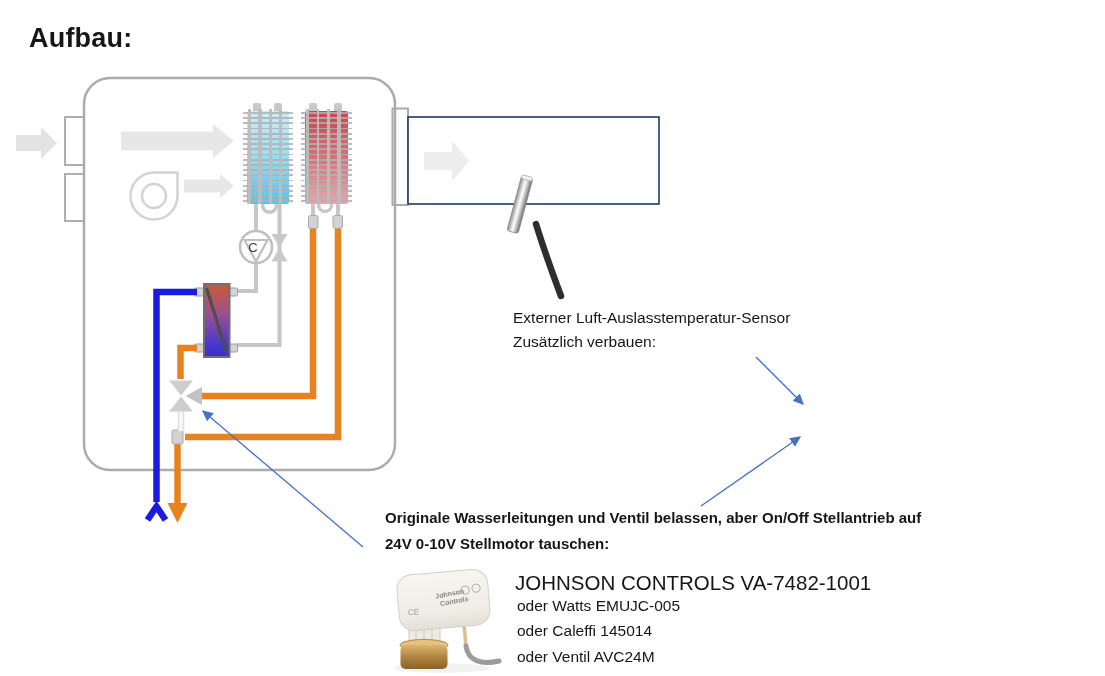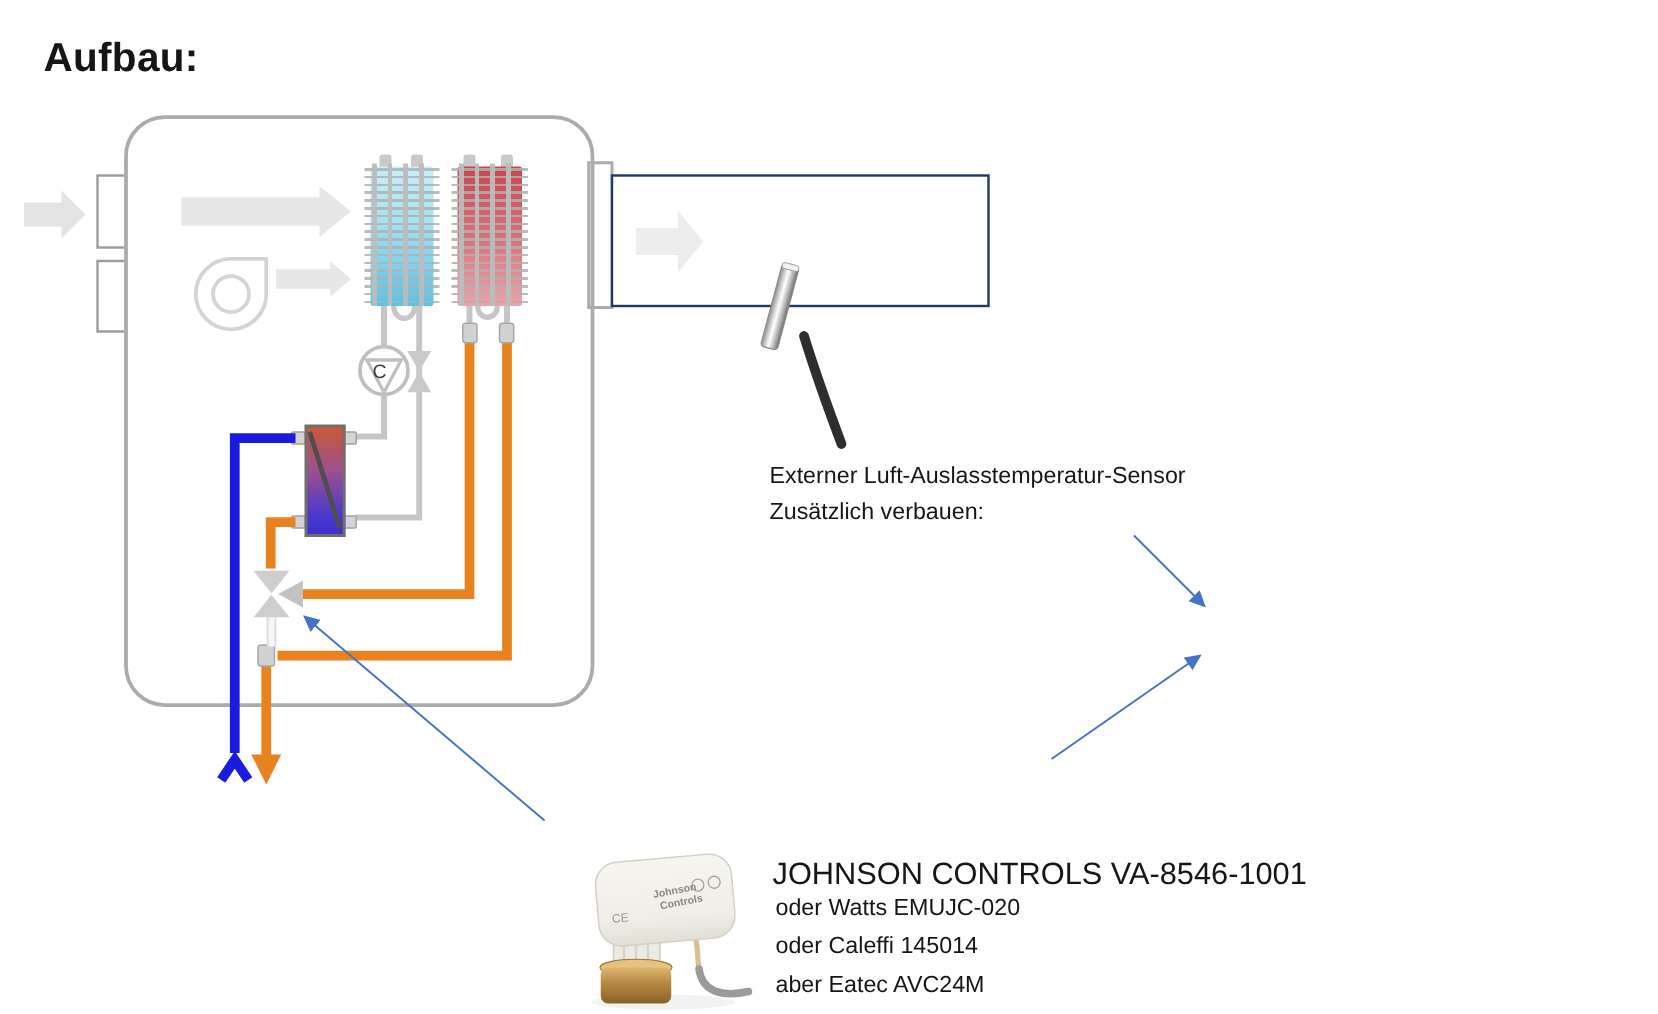--- a/index.html
+++ b/index.html
@@ -193,19 +193,23 @@
   </div>
 
   <div class="abs title">Aufbau:</div>
 
   <div class="abs note note-sensor">
     <div>Externer Luft-Auslasstemperatur-Sensor</div>
     <div>Zusätzlich verbauen:</div>
   </div>
 
 
-
-  <div class="abs prod-primary">JOHNSON CONTROLS VA-8546-1001</div>
-  <div class="abs prod-alt alt1">oder Watts EMUJC-020</div>
+  <div class="abs note-valve">
+    <div>Originale Wasserleitungen und Ventil belassen, aber On/Off Stellantrieb auf</div>
+    <div>24V 0-10V Stellmotor tauschen:</div>
+  </div>
+
+  <div class="abs prod-primary">JOHNSON CONTROLS VA-7482-1001</div>
+  <div class="abs prod-alt alt1">oder Watts EMUJC-005</div>
   <div class="abs prod-alt alt2">oder Caleffi 145014</div>
-  <div class="abs prod-alt alt3">aber Eatec AVC24M</div>
+  <div class="abs prod-alt alt3">oder Ventil AVC24M</div>
 
 </div>
 
 </body></html>

